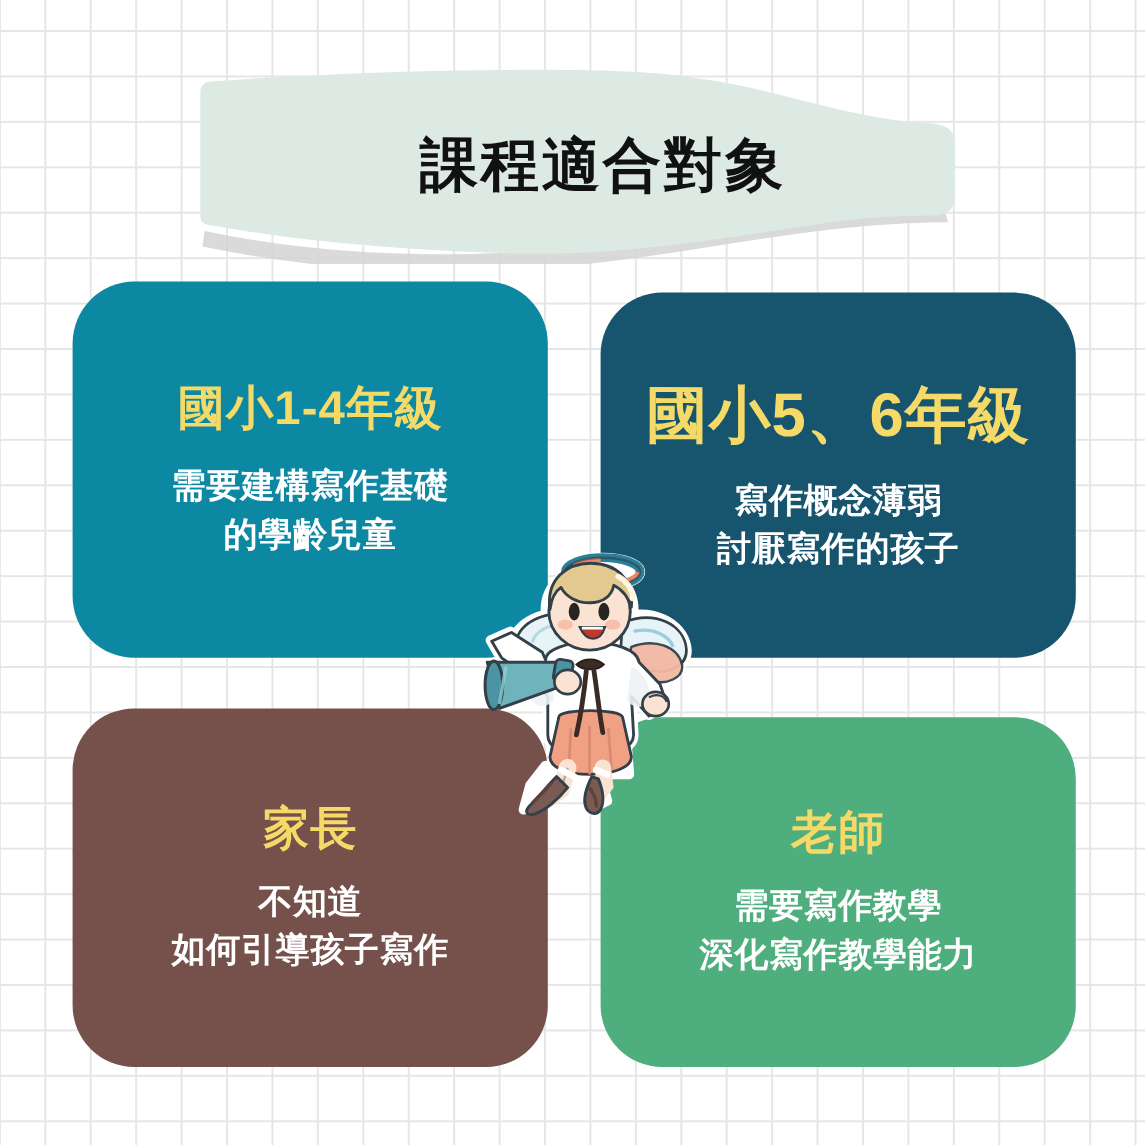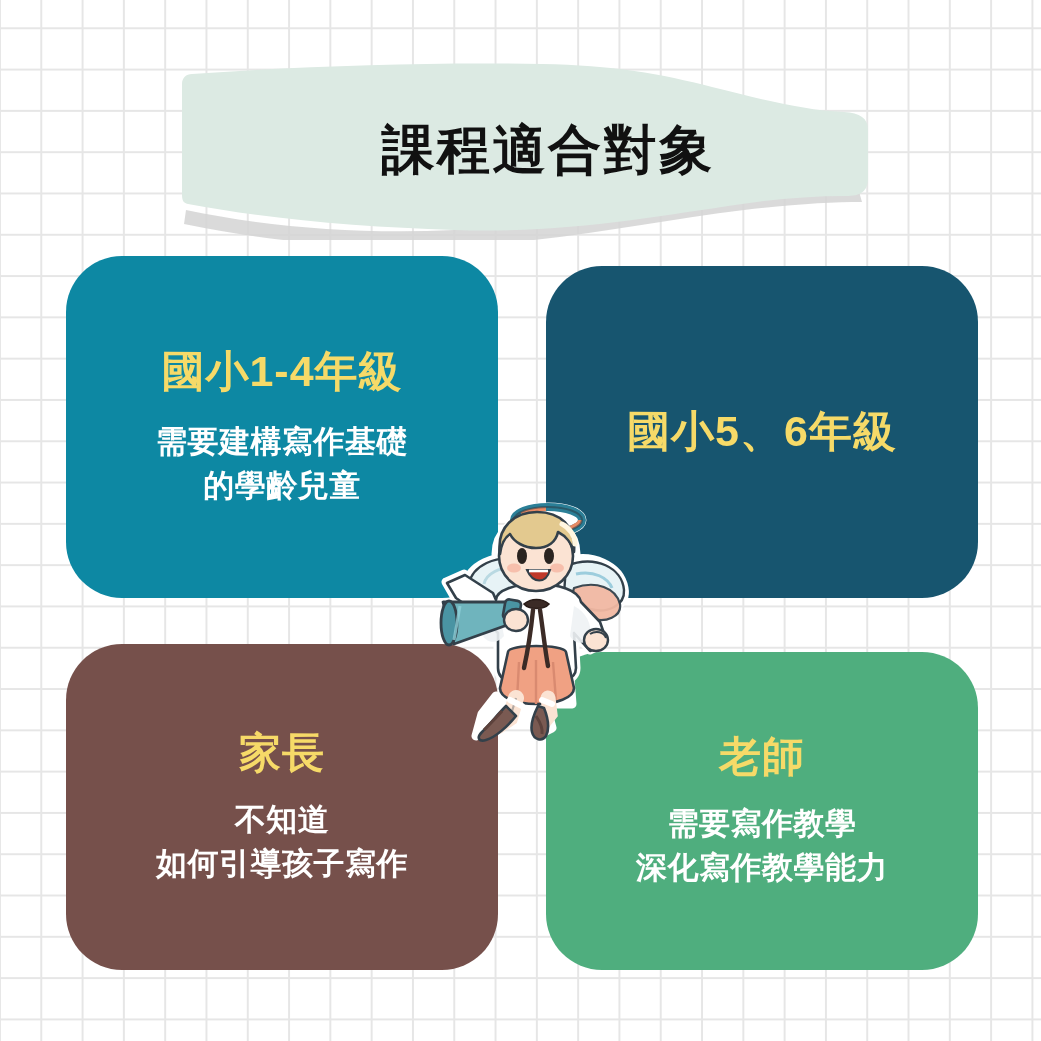--- a/index.html
+++ b/index.html
@@ -85,21 +85,21 @@
     letter-spacing: 0.5px;
     white-space: pre-line;
   }
 
   #card-a { left: 66px;  top: 256px; width: 432px; height: 342px; background: #0d88a3; }
   #card-b { left: 546px; top: 266px; width: 432px; height: 332px; background: #17556f; }
   #card-c { left: 66px;  top: 644px; width: 432px; height: 326px; background: #76504b; }
   #card-d { left: 546px; top: 652px; width: 432px; height: 318px; background: #4fae7e; }
 
   #card-a .c-title { font-size: 43px; }
-  #card-b .c-title { font-size: 43px; }
+  #card-b .c-title { font-size: 56px; }
   #card-a .c-body, #card-b .c-body { }
   #card-c .c-title, #card-d .c-title { font-size: 42px; }
   #card-c .c-body, #card-d .c-body { margin-top: 20px; }
 
   
   .mascot {
     position: absolute;
     left: 424px;
     top: 492px;
     width: 224px;
@@ -137,20 +137,22 @@
   </div>
 
   <div class="card" id="card-a">
     <div class="c-title">國小1-4年級</div>
     <div class="c-body">需要建構寫作基礎
 的學齡兒童</div>
   </div>
 
   <div class="card" id="card-b">
     <div class="c-title">國小5、6年級</div>
+    <div class="c-body">寫作概念薄弱
+討厭寫作的孩子</div>
   </div>
 
   <div class="card" id="card-d">
     <div class="c-title">老師</div>
     <div class="c-body">需要寫作教學
 深化寫作教學能力</div>
   </div>
 
   <div class="card" id="card-c">
     <div class="c-title">家長</div>

